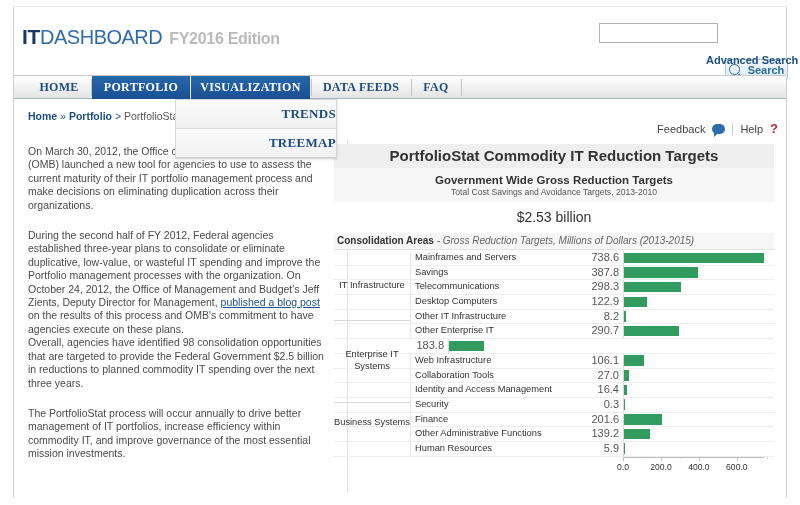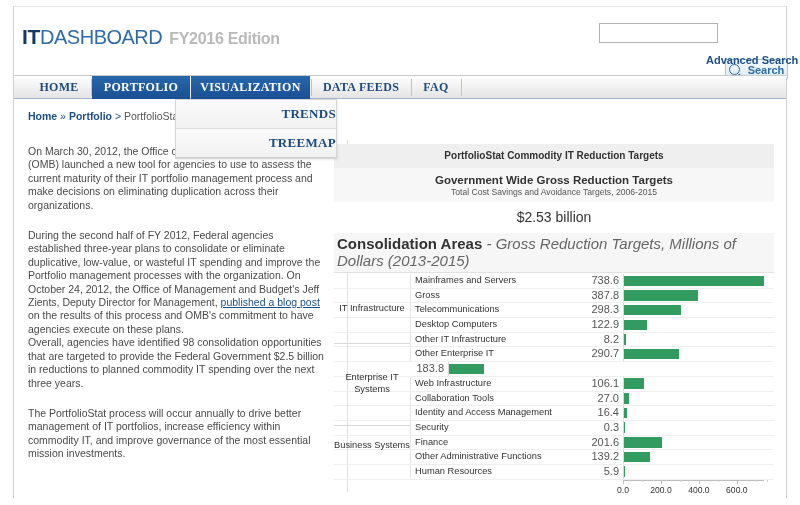--- a/index.html
+++ b/index.html
@@ -109,30 +109,30 @@
   }
   .leftcol p{margin:0 0 17px 0;}
   .leftcol p:nth-child(2){margin-bottom:0;}
   .leftcol a{color:#1d4f86;text-decoration:underline;}
   .vline{position:absolute;left:333px;top:0px;width:1px;height:352px;background:#e0e0e0;}
 
   
   .panel{position:absolute;left:320px;top:4px;width:440px;height:348px;}
   .ptitle{
     height:24px;line-height:24px;background:#efefef;text-align:center;
-    font-size:10px;font-weight:bold;color:#333;
+    font-size:15px;font-weight:bold;color:#333;
   }
   .psub{
     background:#f7f7f7;text-align:center;padding:6px 0 5px;
   }
   .psub .s1{font-size:11.5px;font-weight:bold;color:#333;display:block;}
   .psub .s2{font-size:8.6px;color:#555;display:block;margin-top:1px;}
   .bigno{text-align:center;font-size:14px;color:#333;padding:7px 0 8px;background:#fff;}
   .caxis-title{
-    font-size:15px;color:#333;padding:2px 0 3px 3px;background:#f6f6f6;
+    font-size:10px;color:#333;padding:2px 0 3px 3px;background:#f6f6f6;
     border-bottom:1px solid #e2e2e2;
   }
   .caxis-title b{font-weight:bold;}
   .caxis-title i{font-style:italic;color:#666;}
 
   .chart{position:relative;margin-top:1px;}
   .row{display:flex;align-items:stretch;height:13.7px;border-bottom:1px solid #eeeeee;}
   .row .grp{width:76px;flex:0 0 76px;}
   .row .lbl{
     flex:0 0 175px;width:175px;font-size:9.3px;color:#333;line-height:13.7px;
@@ -196,54 +196,61 @@
   </div>
 
   <div class="breadcrumb">
     <b>Home</b>
     <span class="sep">»</span>
     <b>Portfolio</b>
     <span class="sep">&gt;</span>
     <span>PortfolioStat</span>
   </div>
 
+  <div class="util">
+    <span class="lnk">Feedback</span>
+    <span class="bubble"></span>
+    <span class="divider"></span>
+    <span class="lnk">Help</span>
+    <span class="qm">?</span>
+  </div>
 
   <div class="content">
     <div class="vline"></div>
 
     <div class="leftcol">
       <p>On March 30, 2012, the Office of Management and Budget (OMB) launched a new tool for agencies to use to assess the current maturity of their IT portfolio management process and make decisions on eliminating duplication across their organizations.</p>
       <p><span>During the second half of FY 2012, Federal agencies established three-year plans to consolidate or eliminate duplicative, low-value, or wasteful IT spending and improve the Portfolio management processes with the organization. On October 24, 2012, the Office of Management and Budget's Jeff Zients, Deputy Director for Management, </span><a href="#">published a blog post</a><span> on the results of this process and OMB's commitment to have agencies execute on these plans.</span></p>
       <p>Overall, agencies have identified 98 consolidation opportunities that are targeted to provide the Federal Government $2.5 billion in reductions to planned commodity IT spending over the next three years.</p>
       <p>The PortfolioStat process will occur annually to drive better management of IT portfolios, increase efficiency within commodity IT, and improve governance of the most essential mission investments.</p>
     </div>
 
     <div class="panel">
       <div class="ptitle">PortfolioStat Commodity IT Reduction Targets</div>
       <div class="psub">
         <span class="s1">Government Wide Gross Reduction Targets</span>
-        <span class="s2">Total Cost Savings and Avoidance Targets, 2006-2015</span>
+        <span class="s2">Total Cost Savings and Avoidance Targets, 2013-2010</span>
       </div>
       <div class="bigno">$2.53 billion</div>
       <div class="caxis-title">
         <b>Consolidation Areas</b><i> - Gross Reduction Targets, Millions of Dollars (2013-2015)</i>
       </div>
 
       <div class="chart" id="chart-rows">
           <div class="row">
             <div class="grp"></div>
             <div class="lbl">Mainframes and Servers</div>
             <div class="val">738.6</div>
             <div class="barcell">
               <div class="bar" style="width: 140.145px;"></div>
             </div>
           </div>
           <div class="row">
             <div class="grp"></div>
-            <div class="lbl">Gross</div>
+            <div class="lbl">Savings</div>
             <div class="val">387.8</div>
             <div class="barcell">
               <div class="bar" style="width: 73.5826px;"></div>
             </div>
           </div>
           <div class="row">
             <div class="grp"></div>
             <div class="lbl">Telecommunications</div>
             <div class="val">298.3</div>
             <div class="barcell">

